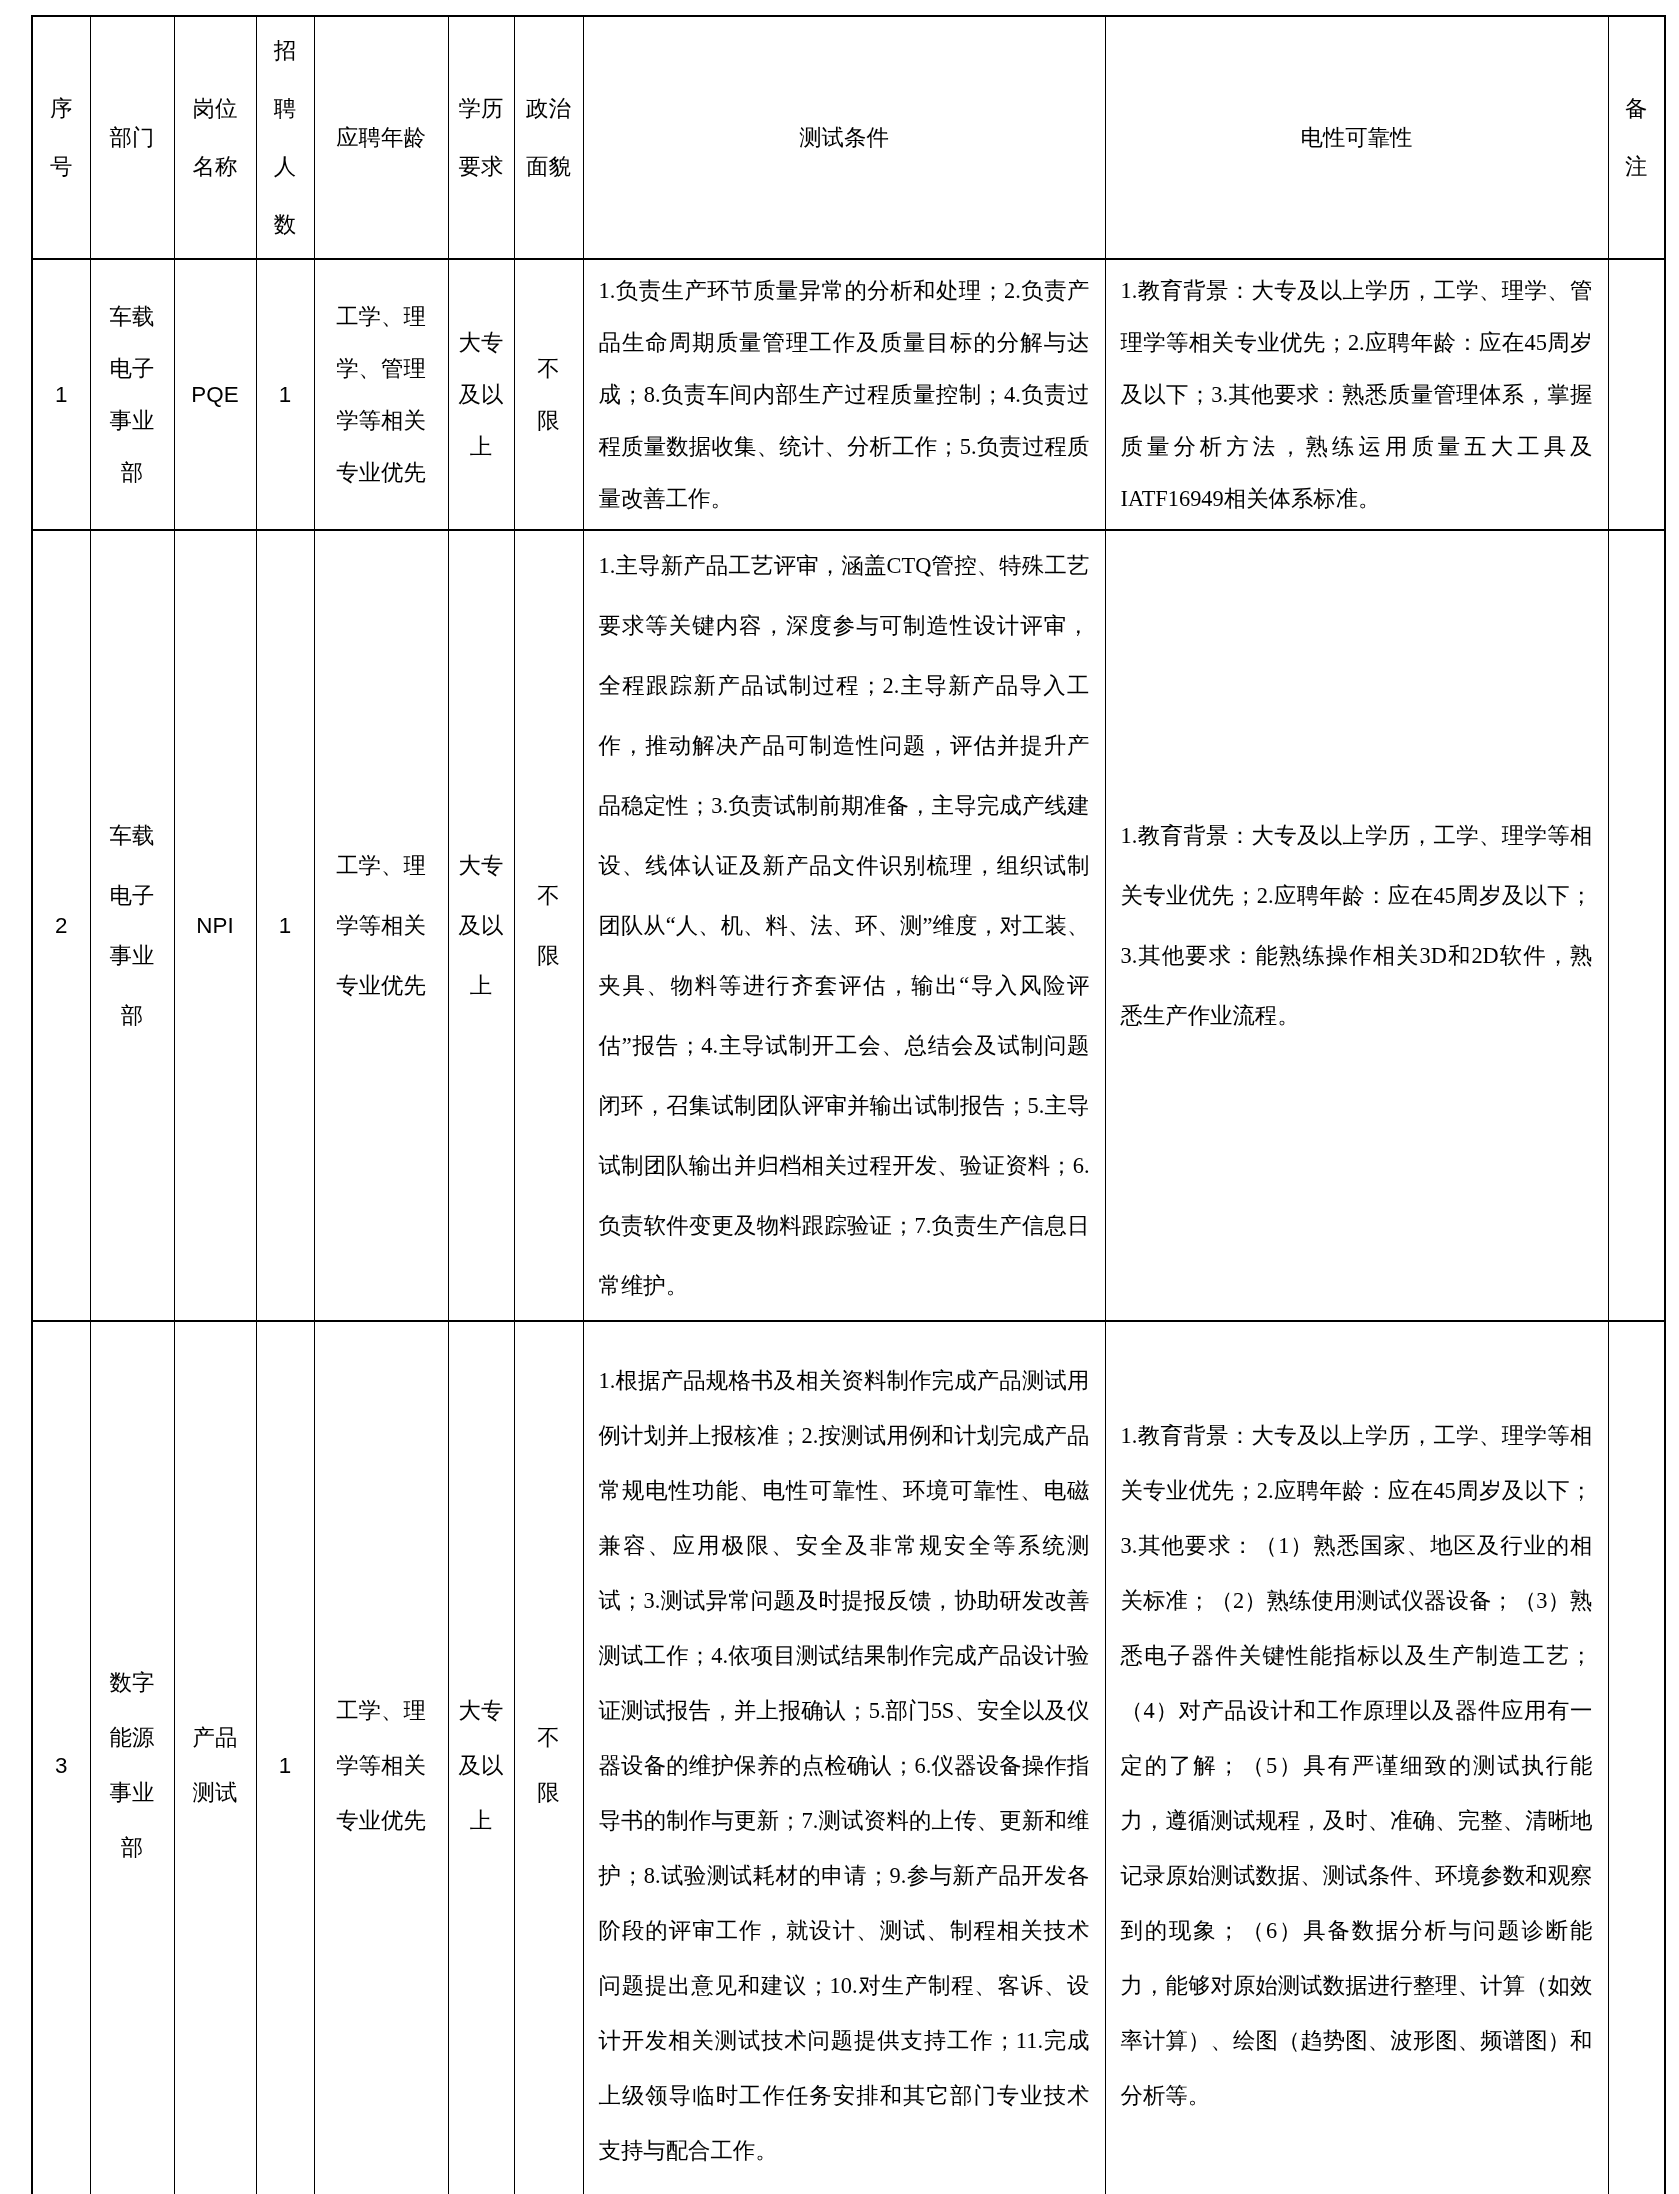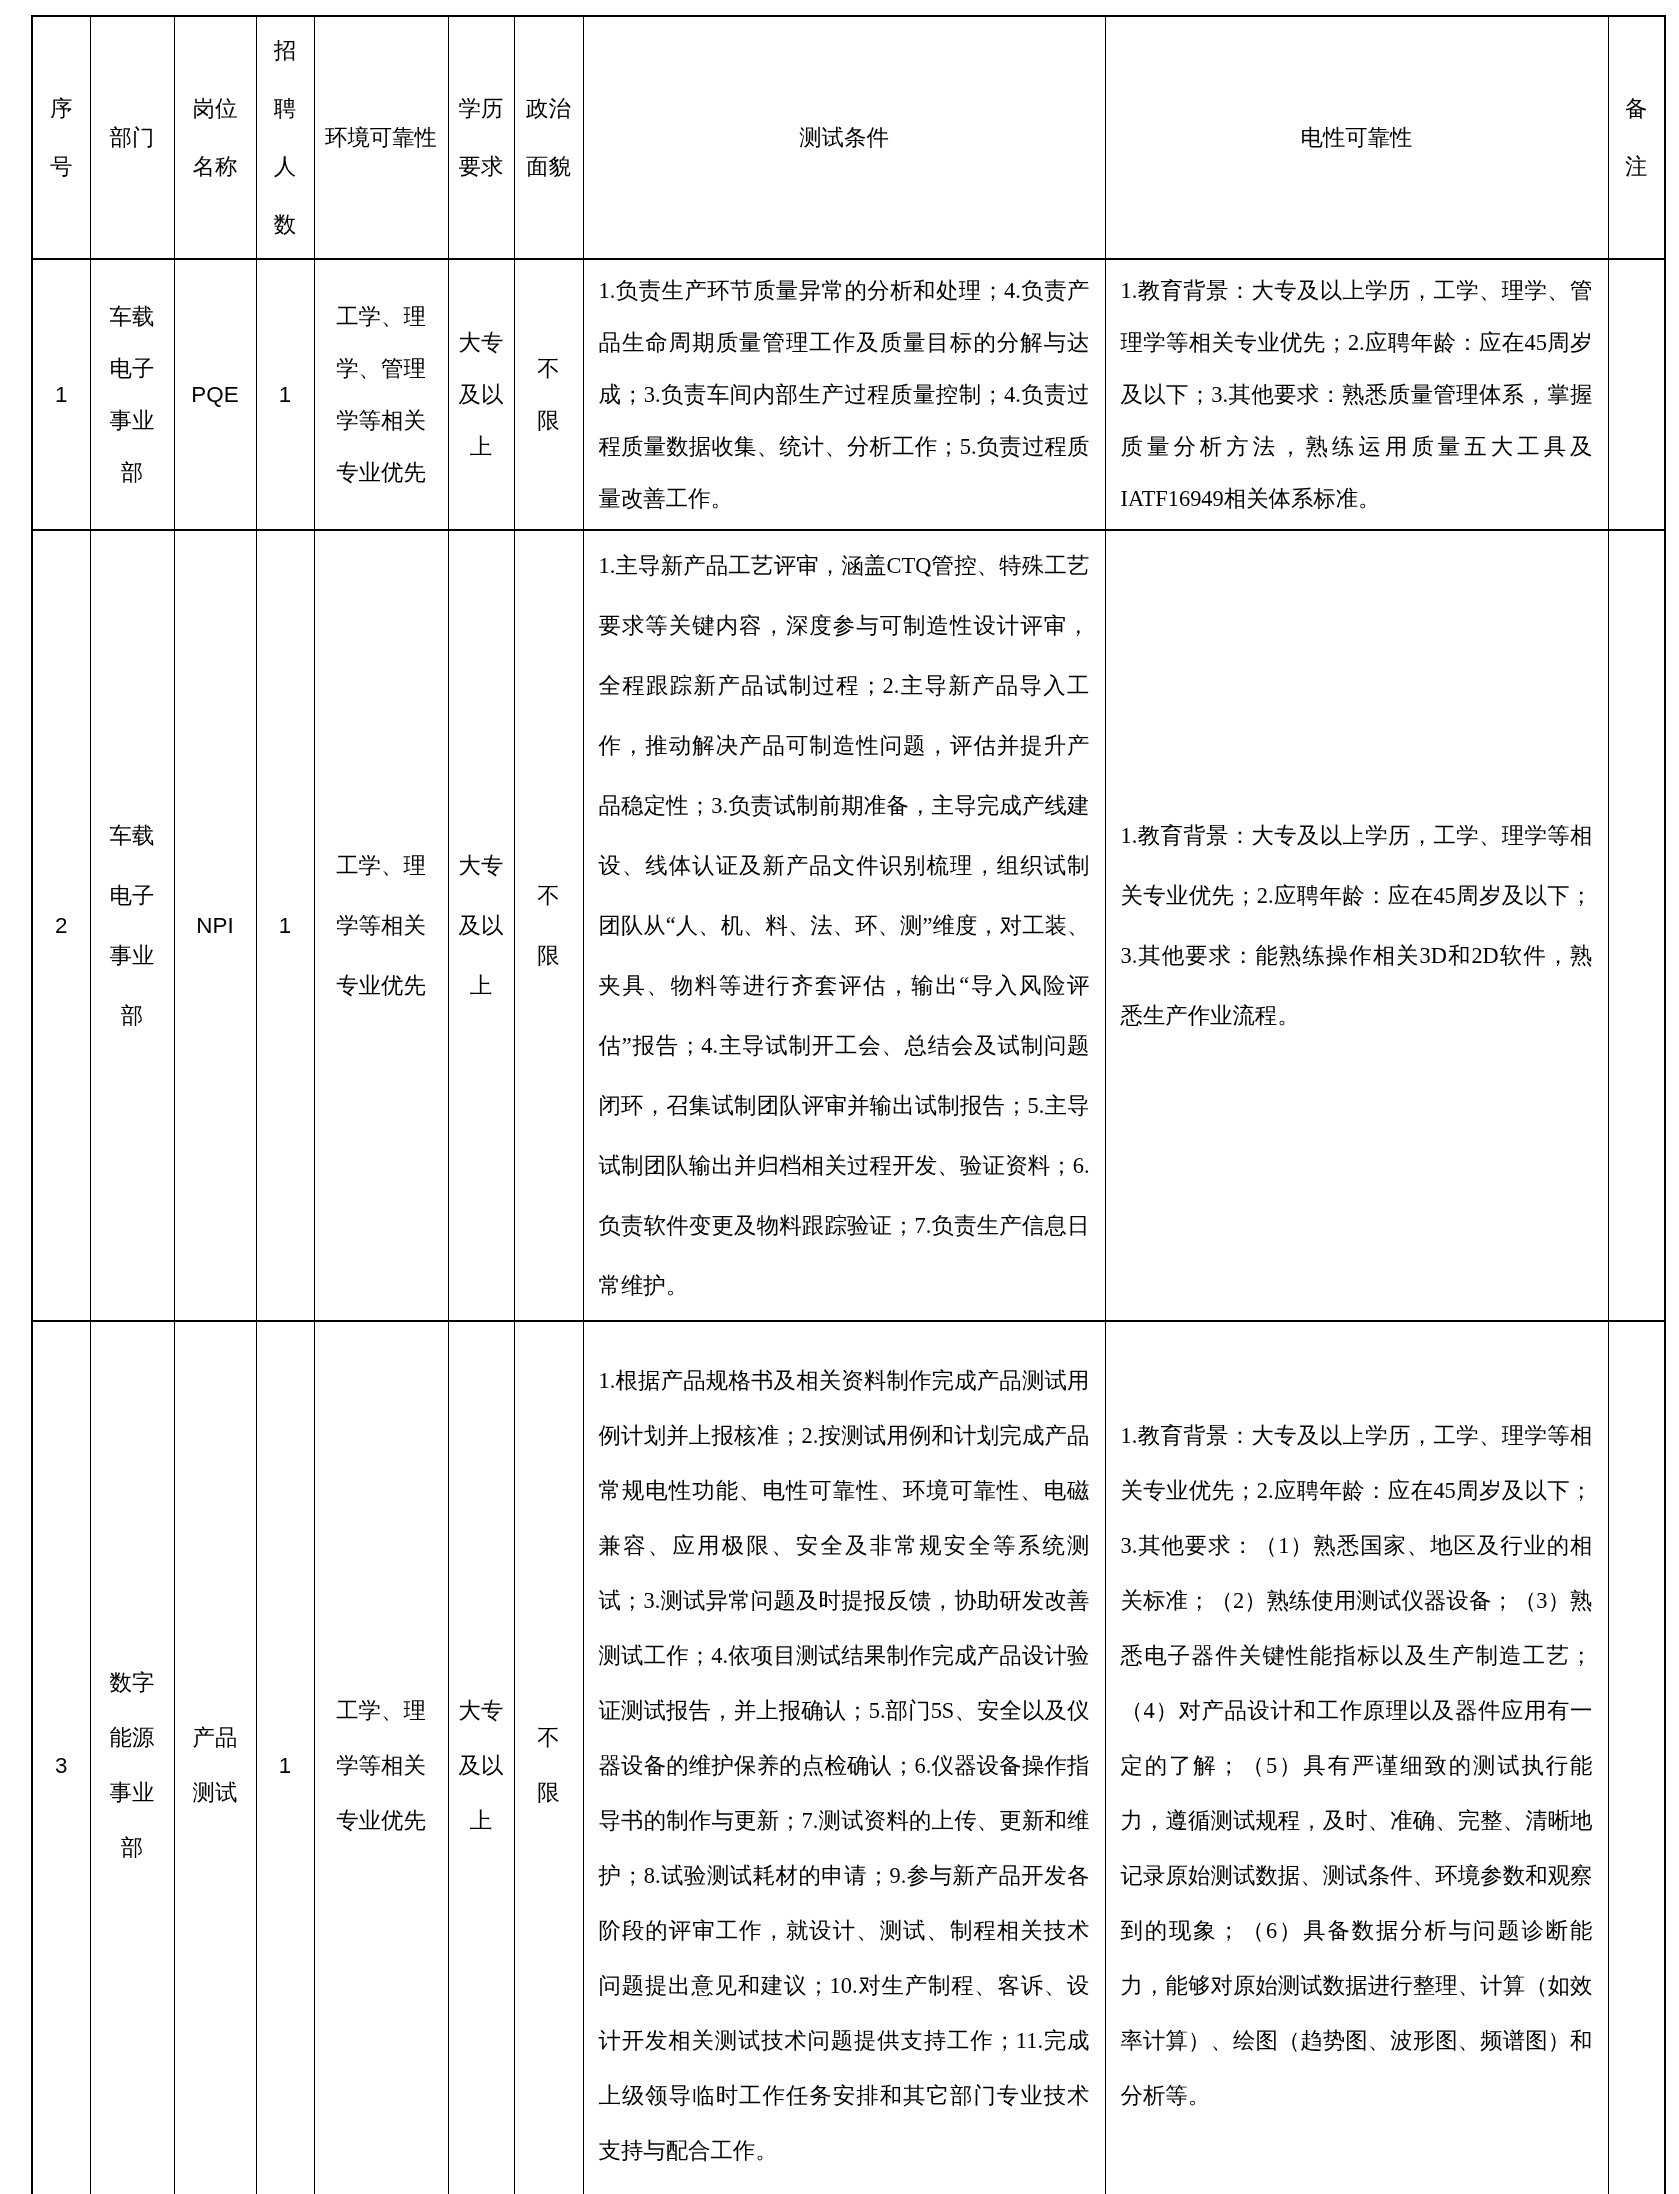--- a/index.html
+++ b/index.html
@@ -61,21 +61,21 @@
       <tr class="header-row">
     <td>序
 号</td>
     <td>部门</td>
     <td>岗位
 名称</td>
     <td>招
 聘
 人
 数</td>
-    <td>环境可靠性</td>
+    <td>应聘年龄</td>
     <td>学历
 要求</td>
     <td>政治
 面貌</td>
     <td>测试条件</td>
     <td>电性可靠性</td>
     <td>备
 注</td>
   </tr>
 
@@ -89,21 +89,21 @@
     <td class="sans">1</td>
     <td>工学、理
 学、管理
 学等相关
 专业优先</td>
     <td>大专
 及以
 上</td>
     <td>不
 限</td>
-    <td class="text-block">1.负责生产环节质量异常的分析和处理；4.负责产品生命周期质量管理工作及质量目标的分解与达成；3.负责车间内部生产过程质量控制；4.负责过程质量数据收集、统计、分析工作；5.负责过程质量改善工作。</td>
+    <td class="text-block">1.负责生产环节质量异常的分析和处理；2.负责产品生命周期质量管理工作及质量目标的分解与达成；8.负责车间内部生产过程质量控制；4.负责过程质量数据收集、统计、分析工作；5.负责过程质量改善工作。</td>
     <td class="text-block">1.教育背景：大专及以上学历，工学、理学、管理学等相关专业优先；2.应聘年龄：应在45周岁及以下；3.其他要求：熟悉质量管理体系，掌握质量分析方法，熟练运用质量五大工具及IATF16949相关体系标准。</td>
     <td></td>
   </tr>
 
   <tr class="row-2">
     <td class="sans">2</td>
     <td>车载
 电子
 事业
 部</td>

